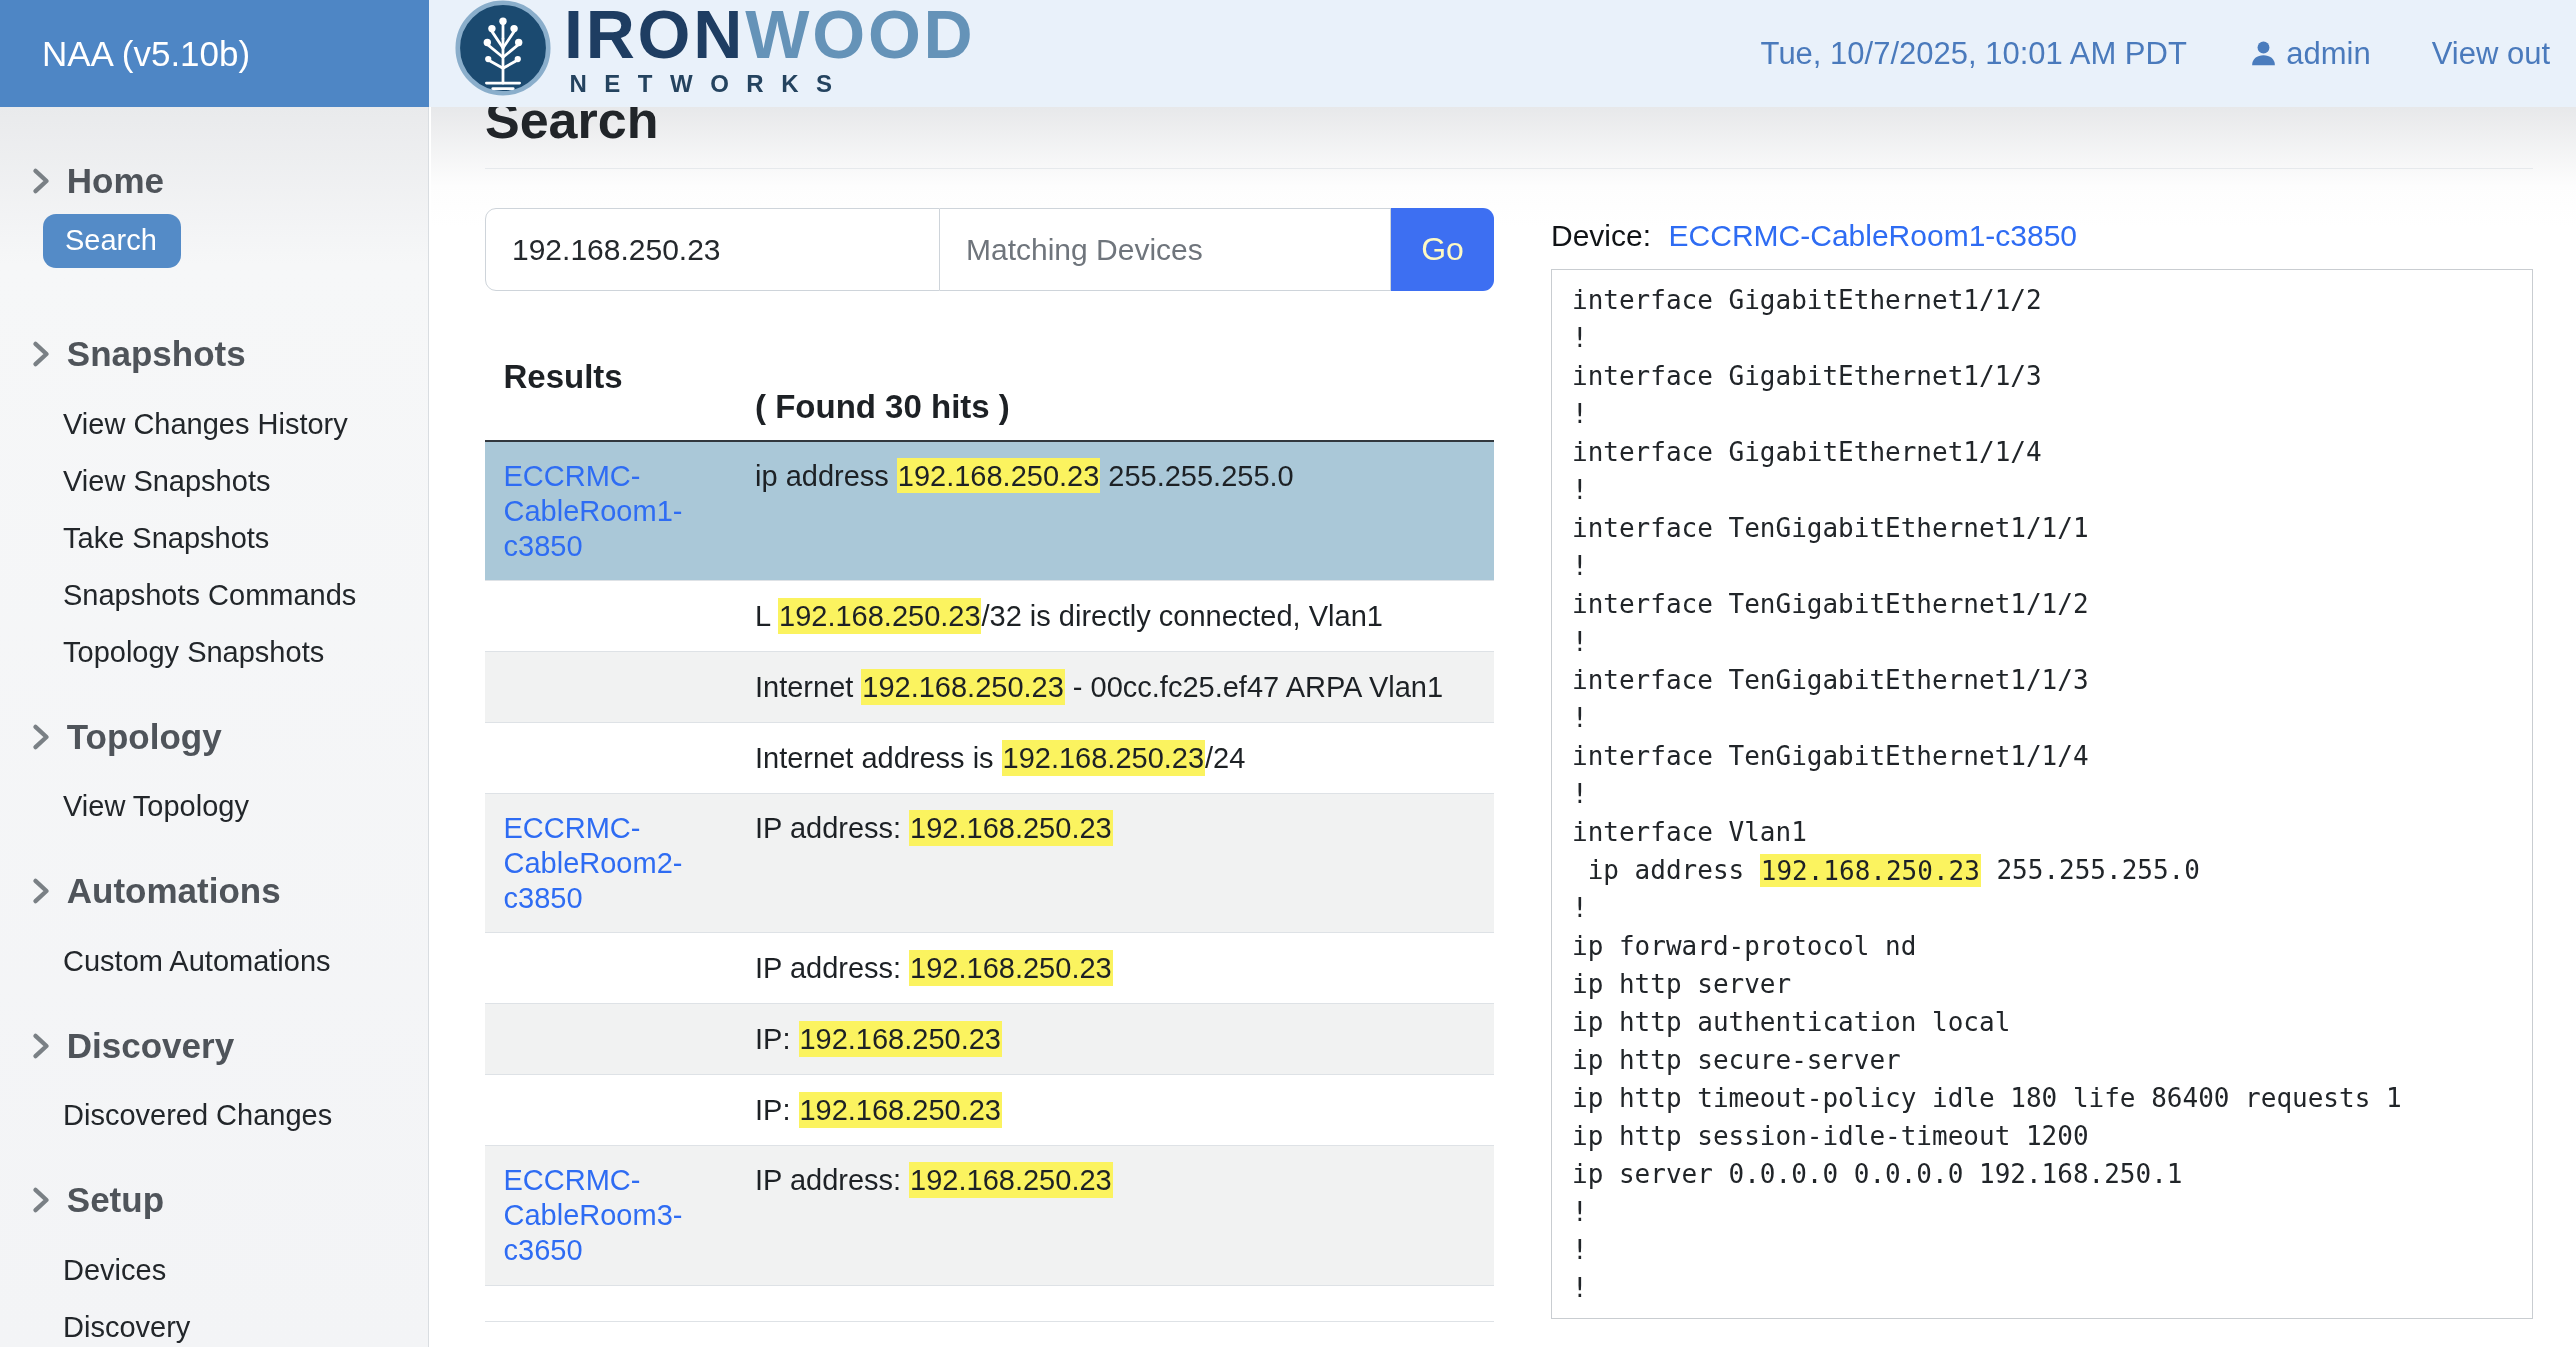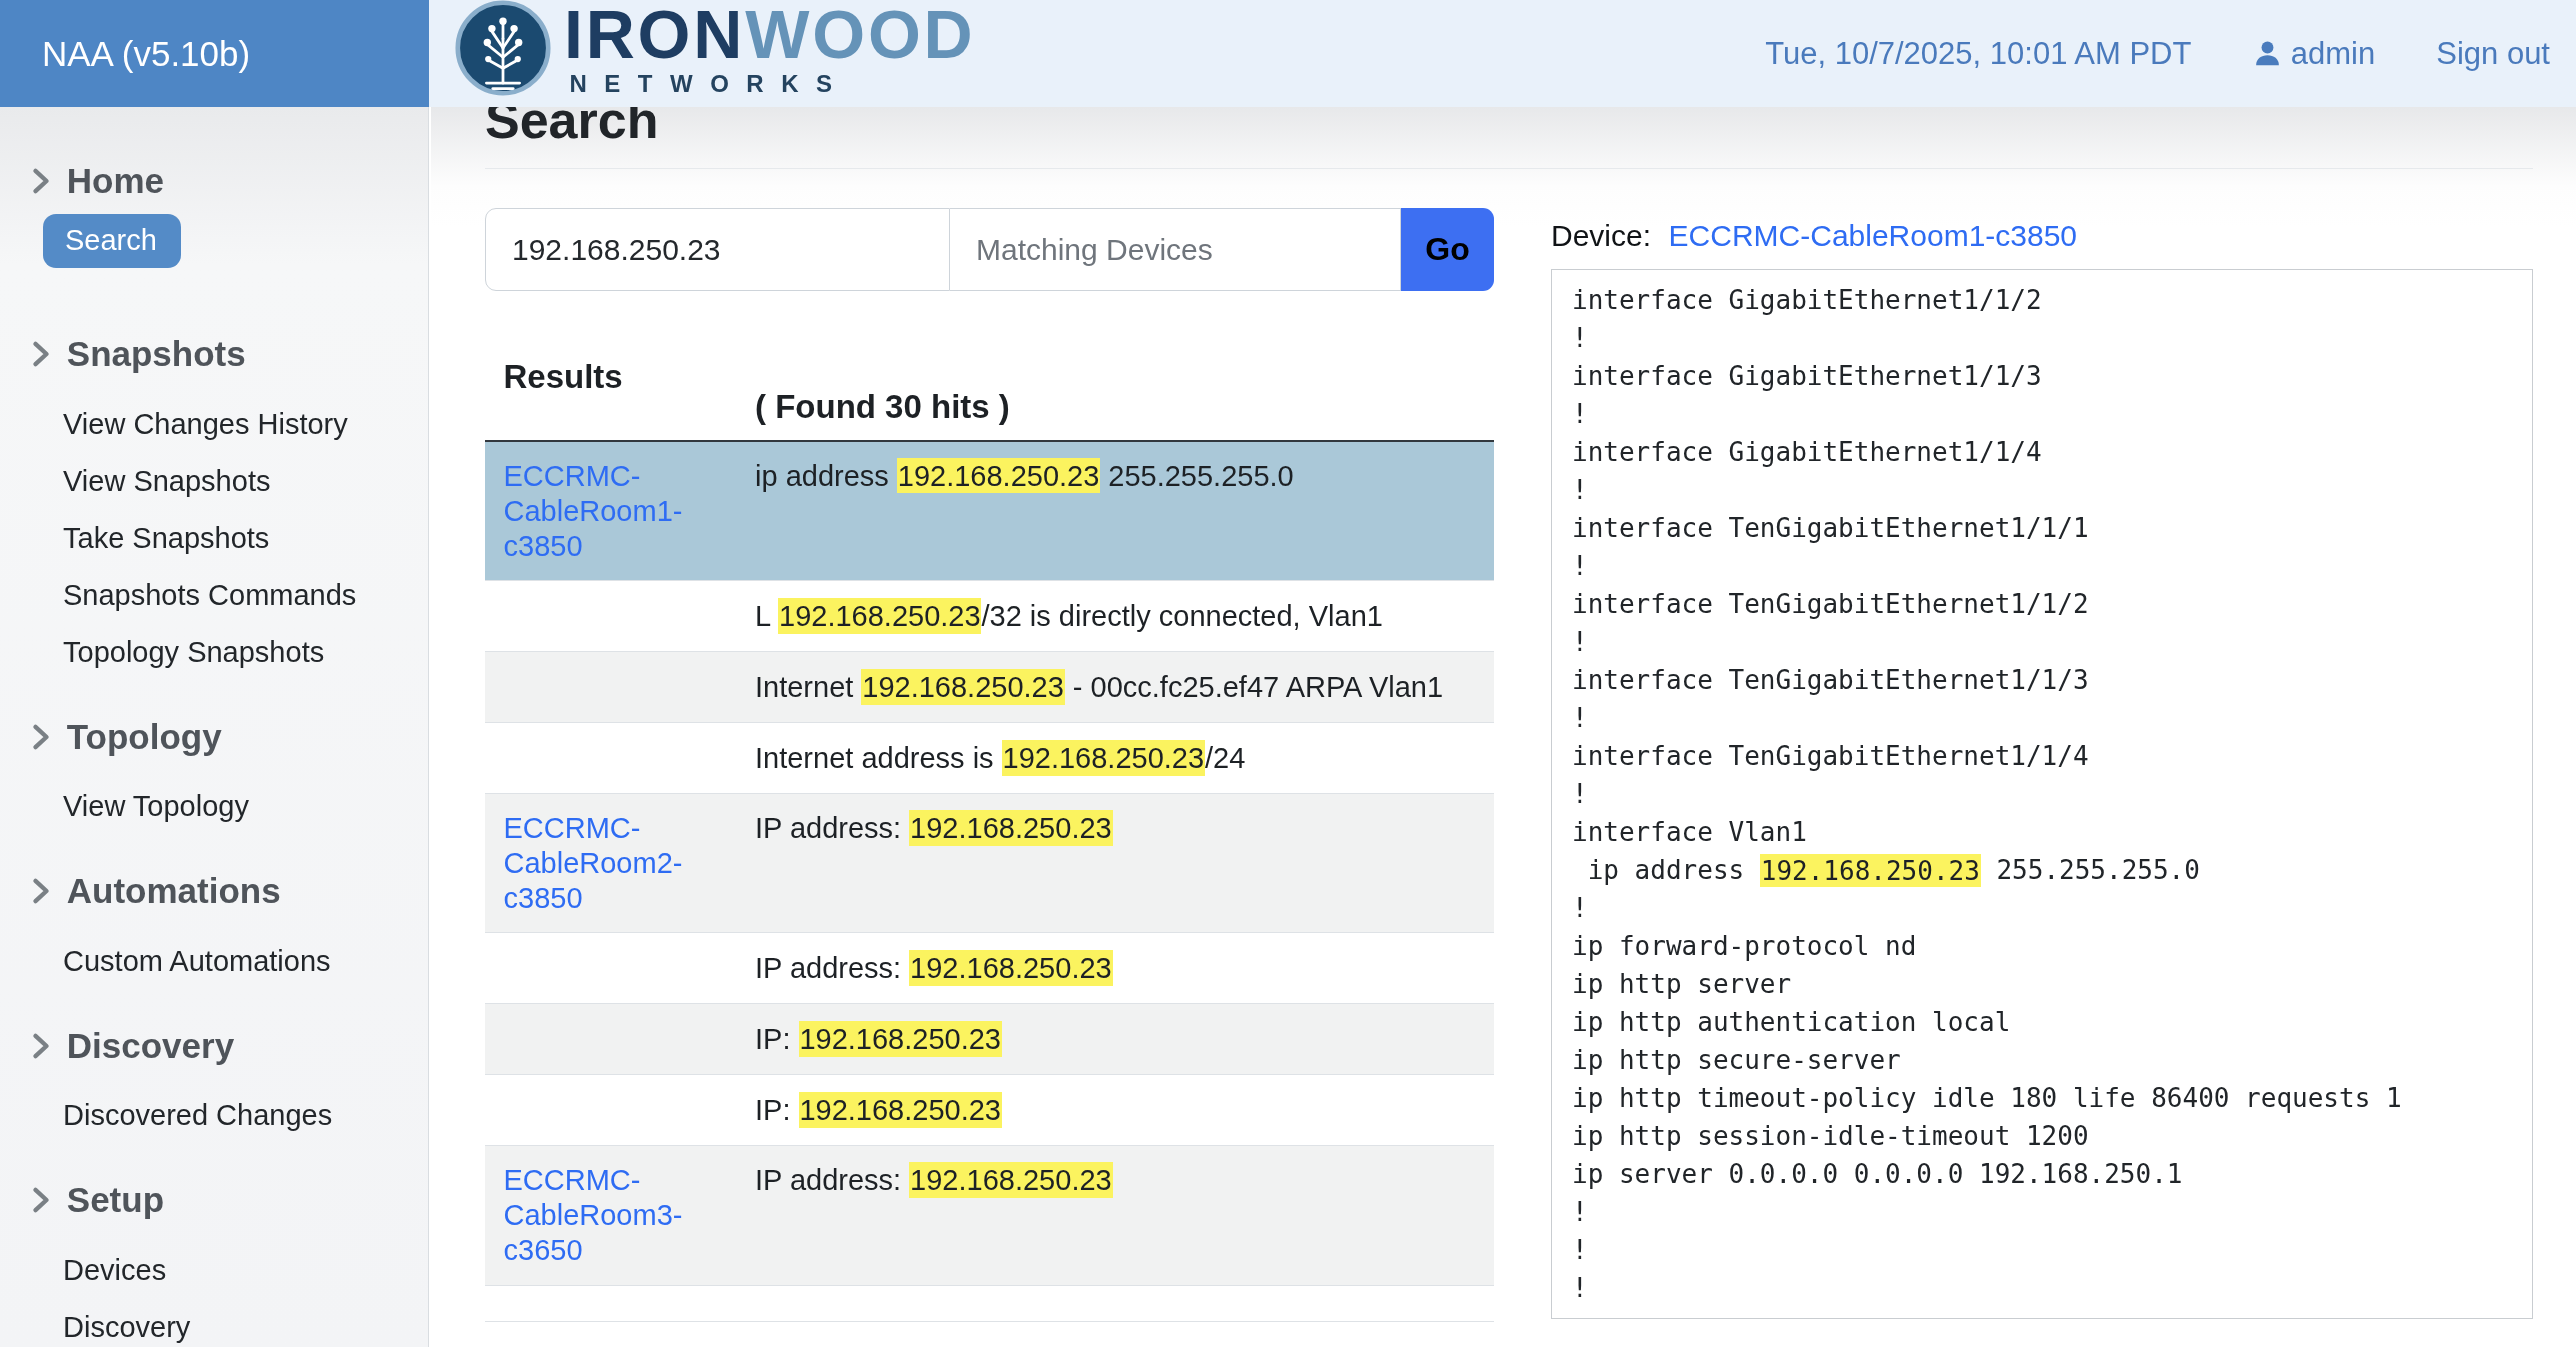--- a/index.html
+++ b/index.html
@@ -54,22 +54,22 @@
 
   
   .search-group { display:flex; height:83px; }
   .q-input { flex:1; min-width:0; border:1.8px solid #ced4da; border-right:1.8px solid #ced4da;
     border-radius:11px 0 0 11px; font-size:30px; color:#24282c; padding:0 26px;
     font-family:"Liberation Sans",sans-serif; outline:none; background:#fff; }
   .scope-input { width:451px; border:1.8px solid #ced4da; border-left:none; border-radius:0;
     font-size:30px; padding:0 26px; font-family:"Liberation Sans",sans-serif; outline:none;
     background:#fff; color:#24282c; }
   .scope-input::placeholder, .q-input::placeholder { color:#6f757c; opacity:1; }
-  .go-btn { width:93px; border:none; background:var(--accent-blue,#3d6ff2); color:#000000;
-    font-size:32px; font-weight:700; border-radius:0 11px 11px 0; cursor:pointer;
+  .go-btn { width:103px; border:none; background:var(--accent-blue,#3d6ff2); color:#fef9c3;
+    font-size:32px; font-weight:400; border-radius:0 11px 11px 0; cursor:pointer;
     font-family:"Liberation Sans",sans-serif; }
 
   
   .results-head { display:flex; margin-top:52px; padding:13px 0 13px 18.5px;
     border-bottom:2.8px solid #32383e; line-height:41px; }
   .results-head .r-title { width:233px; margin-right:18.5px; font-size:33px; font-weight:700;
     color:#1d2125; }
   .results-head .r-hits { font-size:33px; font-weight:700; color:#1d2125;margin-top:30px; }
   .rrow { display:flex; align-items:flex-start; border-bottom:1.8px solid #dee2e6;
     padding:16.6px 0 16.6px 18.5px; background:#fff; }
@@ -131,21 +131,21 @@
     </div>
     <div class="top-right">
       <span class="datetime">Tue, 10/7/2025, 10:01 AM PDT</span>
       <span class="user">
         <svg width="31" height="31" viewBox="0 0 24 24">
           <circle cx="12" cy="7.4" r="4.6" fill="#4a7cbd"></circle>
           <path d="M3.2 21c0-4.8 3.9-7.6 8.8-7.6s8.8 2.8 8.8 7.6z" fill="#4a7cbd"></path>
         </svg>
         <span>admin</span>
       </span>
-      <a class="signout">Sign out</a>
+      <a class="signout">View out</a>
     </div>
   </header>
 
   <nav class="sidebar" id="sidebar">
       <div class="side-section">
         <div class="side-head">
           <svg width="22" height="28" viewBox="0 0 12 14">
             <path d="M3 1.5 L9 7 L3 12.5" fill="none" stroke="#7a8085" stroke-width="2.4" stroke-linecap="round" stroke-linejoin="round"></path>
           </svg>
           <span class="lbl">Home</span>

